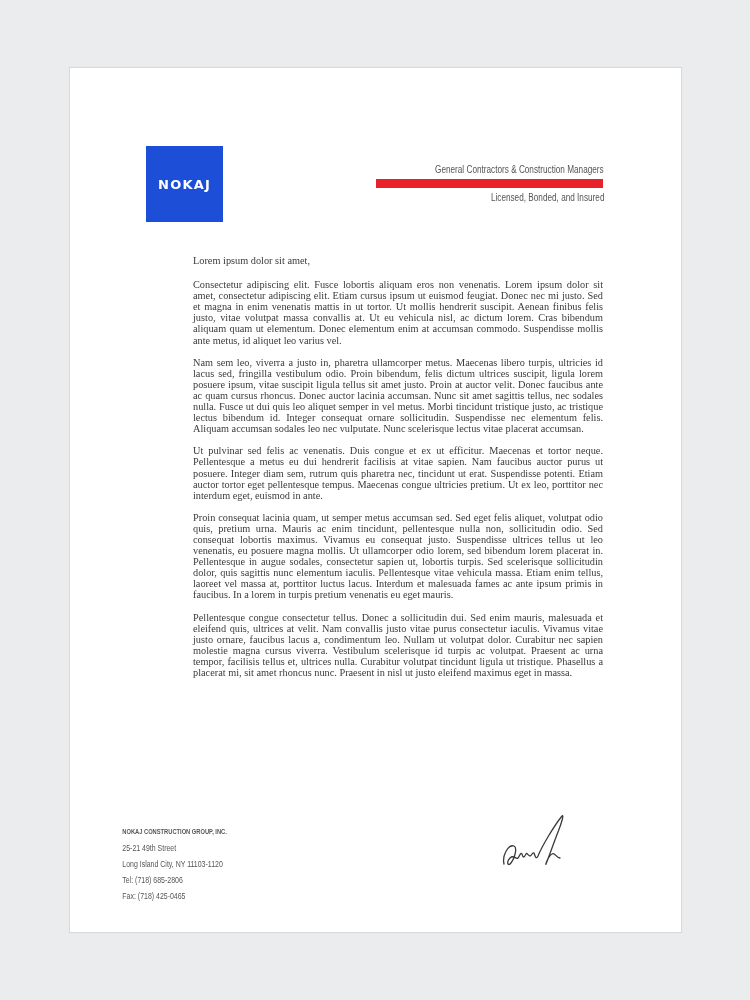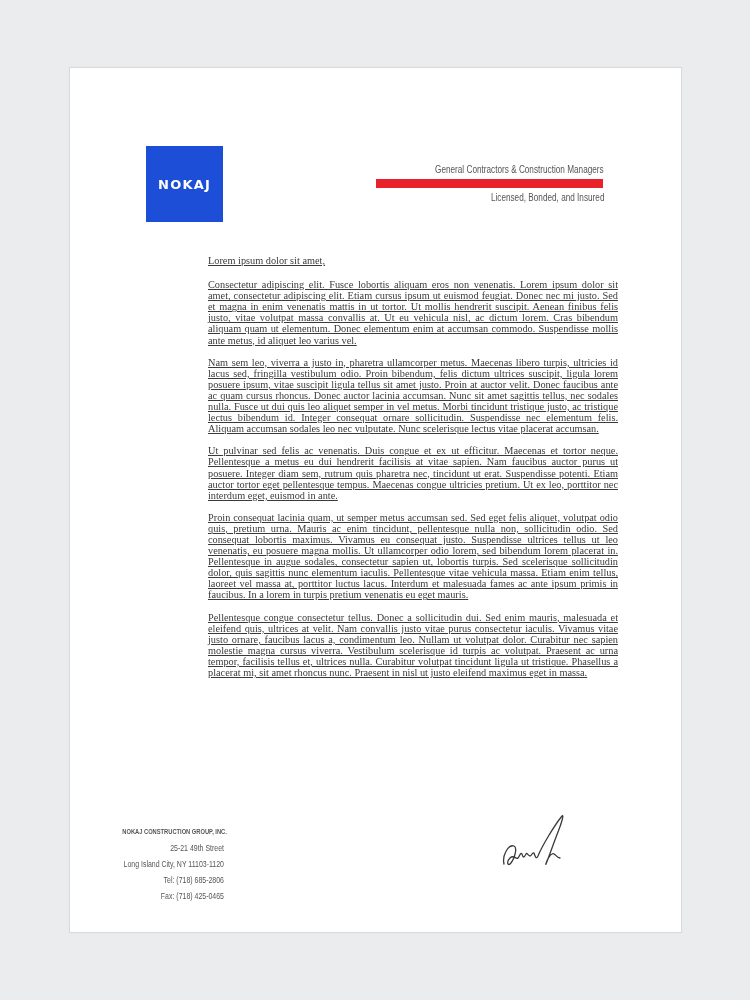--- a/index.html
+++ b/index.html
@@ -45,35 +45,34 @@
   .tag1 { top: 96px; }
   .tag2 { top: 124px; }
   .redbar {
     position: absolute;
     left: 306px; top: 111px;
     width: 227px; height: 9px;
     background: #e8212b;
   }
   .body-text {
     position: absolute;
-    left: 138px; top: 187px;
+    left: 123px; top: 187px;
     width: 410px;
     font-size: 10.3px;
     line-height: 11.1px;
     color: #3a3a3a;
     text-align: justify;
-    text-decoration: underline;
   }
   .body-text p { margin: 0 0 11px 0; }
   .body-text .greet { margin-bottom: 13px; }
   .footer {
     position: absolute;
     left: 30px; top: 758px;
     width: 124px;
-    text-align: right;
+    text-align: left;
     font-family: "Liberation Sans", sans-serif;
     color: #555;
     font-size: 8.5px;
   }
   .footer div {
     line-height: 16px;
     transform: scaleX(0.82);
     transform-origin: right center;
     white-space: nowrap;
   }

